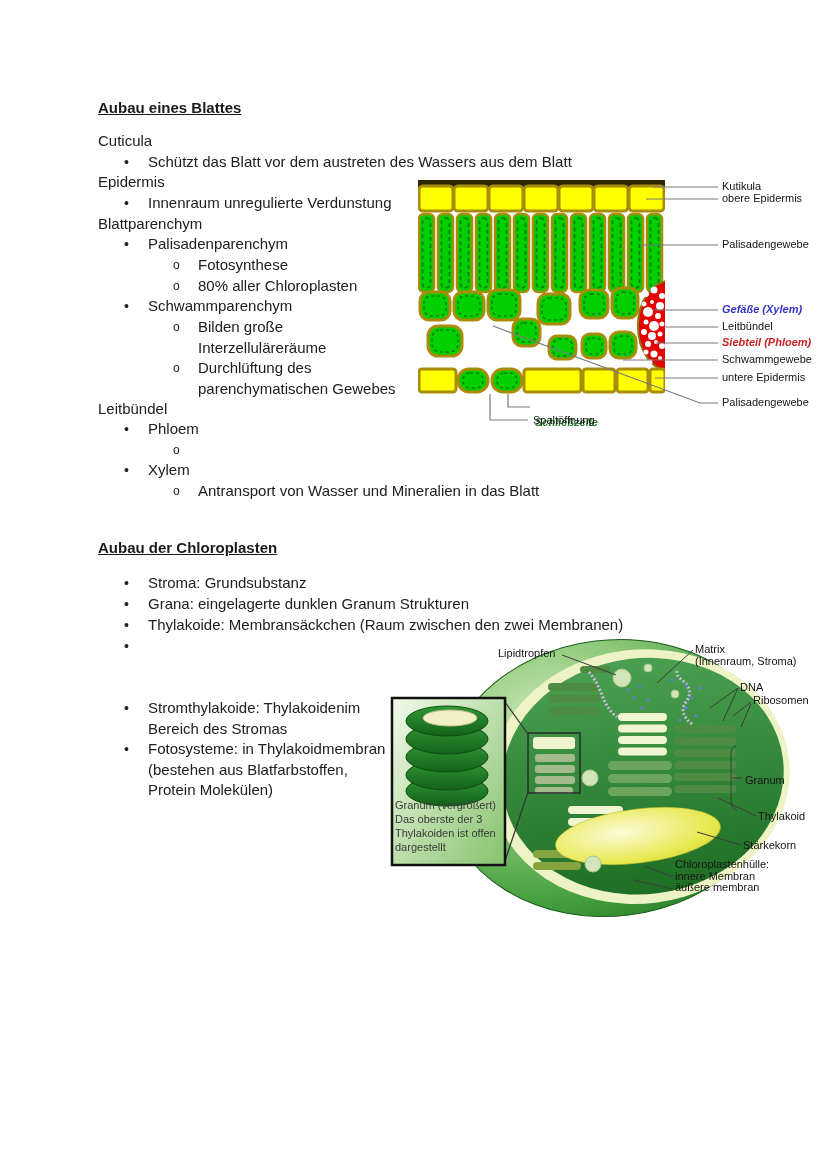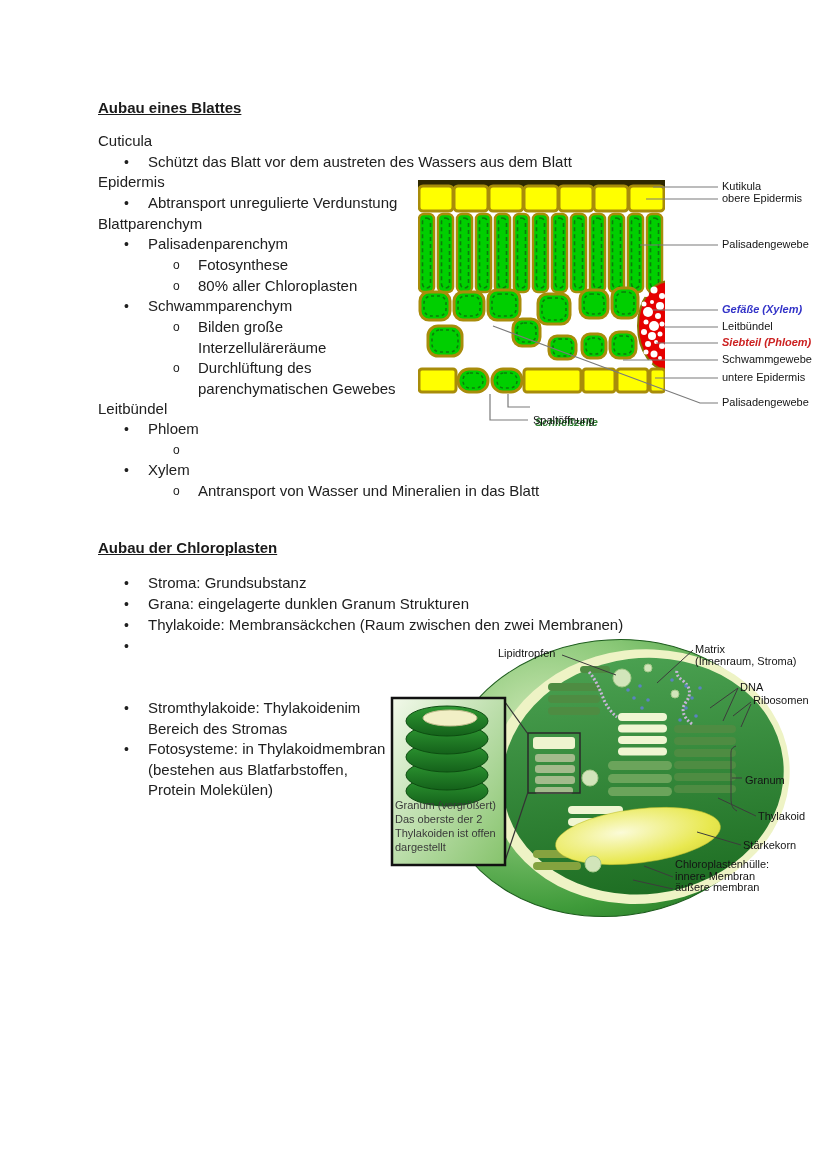--- a/index.html
+++ b/index.html
@@ -35,21 +35,21 @@
     </div>
   <div class="row" style="top:152px">
       <span class="mk mk1">•</span>
       <span class="txt ind1">Schützt das Blatt vor dem austreten des Wassers aus dem Blatt</span>
     </div>
   <div class="row" style="top:172px">
       <span class="txt">Epidermis</span>
     </div>
   <div class="row" style="top:193px">
       <span class="mk mk1">•</span>
-      <span class="txt ind1">Abtransport unregulierte Verdunstung</span>
+      <span class="txt ind1">Innenraum unregulierte Verdunstung</span>
     </div>
   <div class="row" style="top:214px">
       <span class="txt">Blattparenchym</span>
     </div>
   <div class="row" style="top:234px">
       <span class="mk mk1">•</span>
       <span class="txt ind1">Palisadenparenchym</span>
     </div>
   <div class="row" style="top:255px">
       <span class="mk mk2">o</span>
@@ -425,17 +425,17 @@
   <div class="fig-label" style="left:753px;top:694px">Ribosomen</div>
   <div class="fig-label" style="left:745px;top:774px">Granum</div>
   <div class="fig-label" style="left:758px;top:810px">Thylakoid</div>
   <div class="fig-label" style="left:743px;top:839px">Stärkekorn</div>
   <div class="fig-label lbl-block" style="left:675px;top:859px">
     <div>Chloroplastenhülle:</div>
     <div>innere Membran</div>
     <div>äußere membran</div>
   </div>
   <div class="inset-caption">Granum (vergrößert)
-Das oberste der 2
+Das oberste der 3
 Thylakoiden ist offen
 dargestellt</div>
 
 </div>
 
 </body></html>

